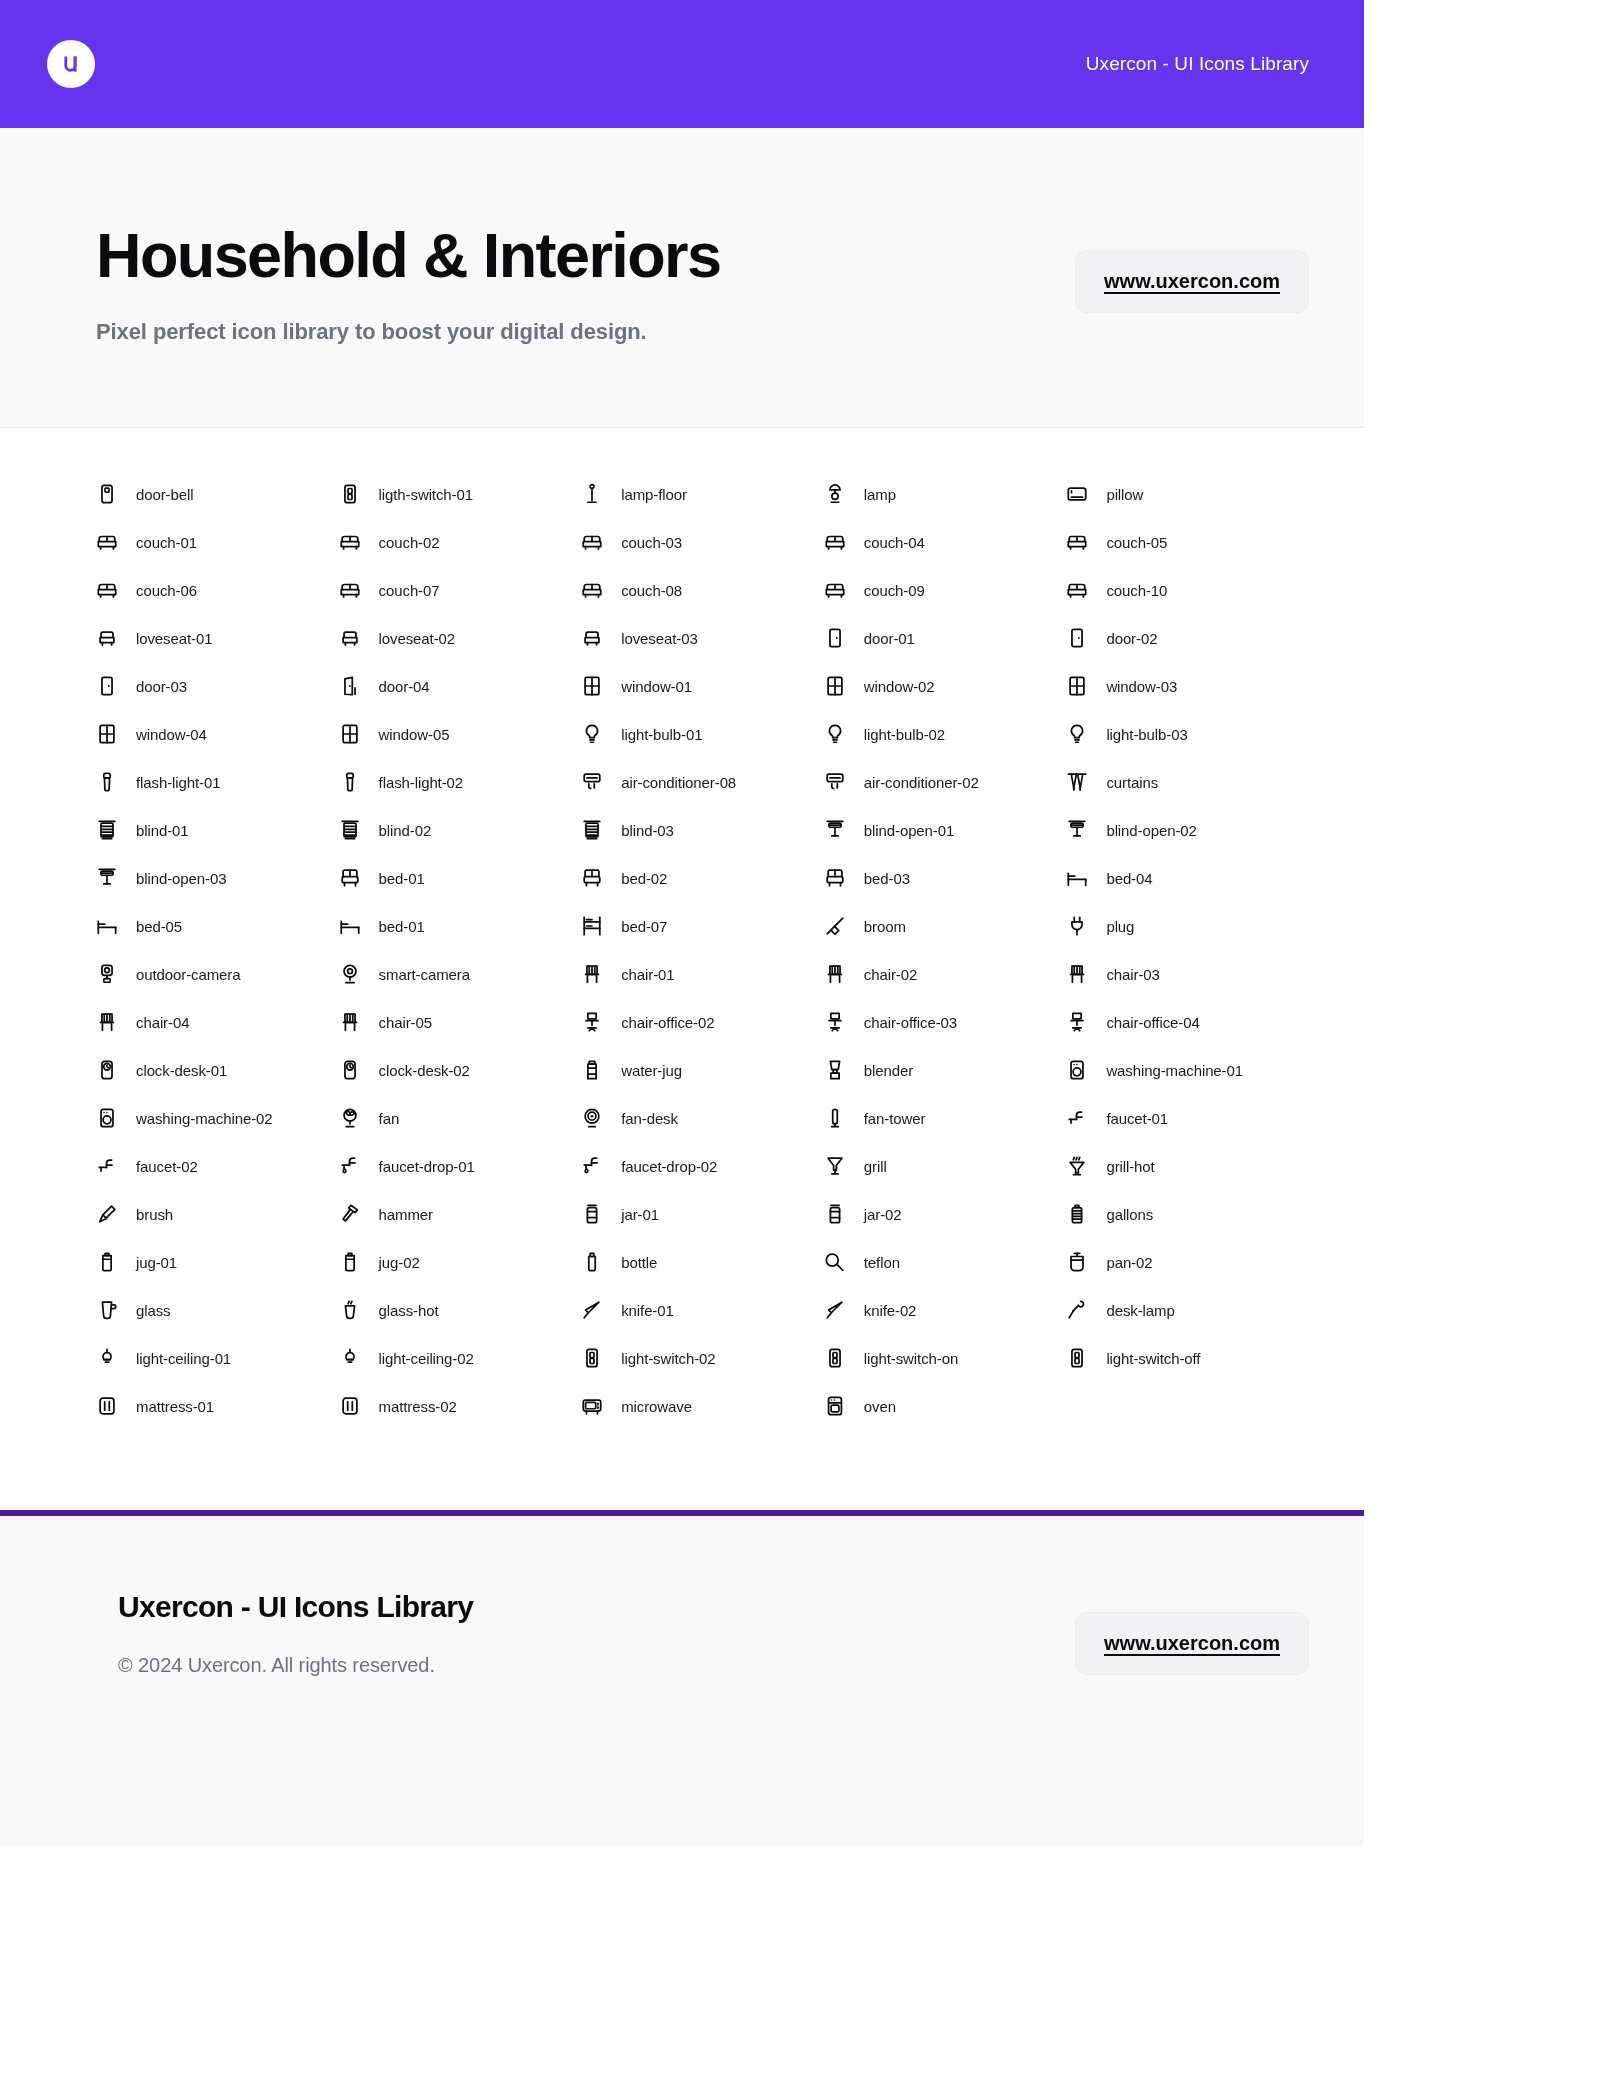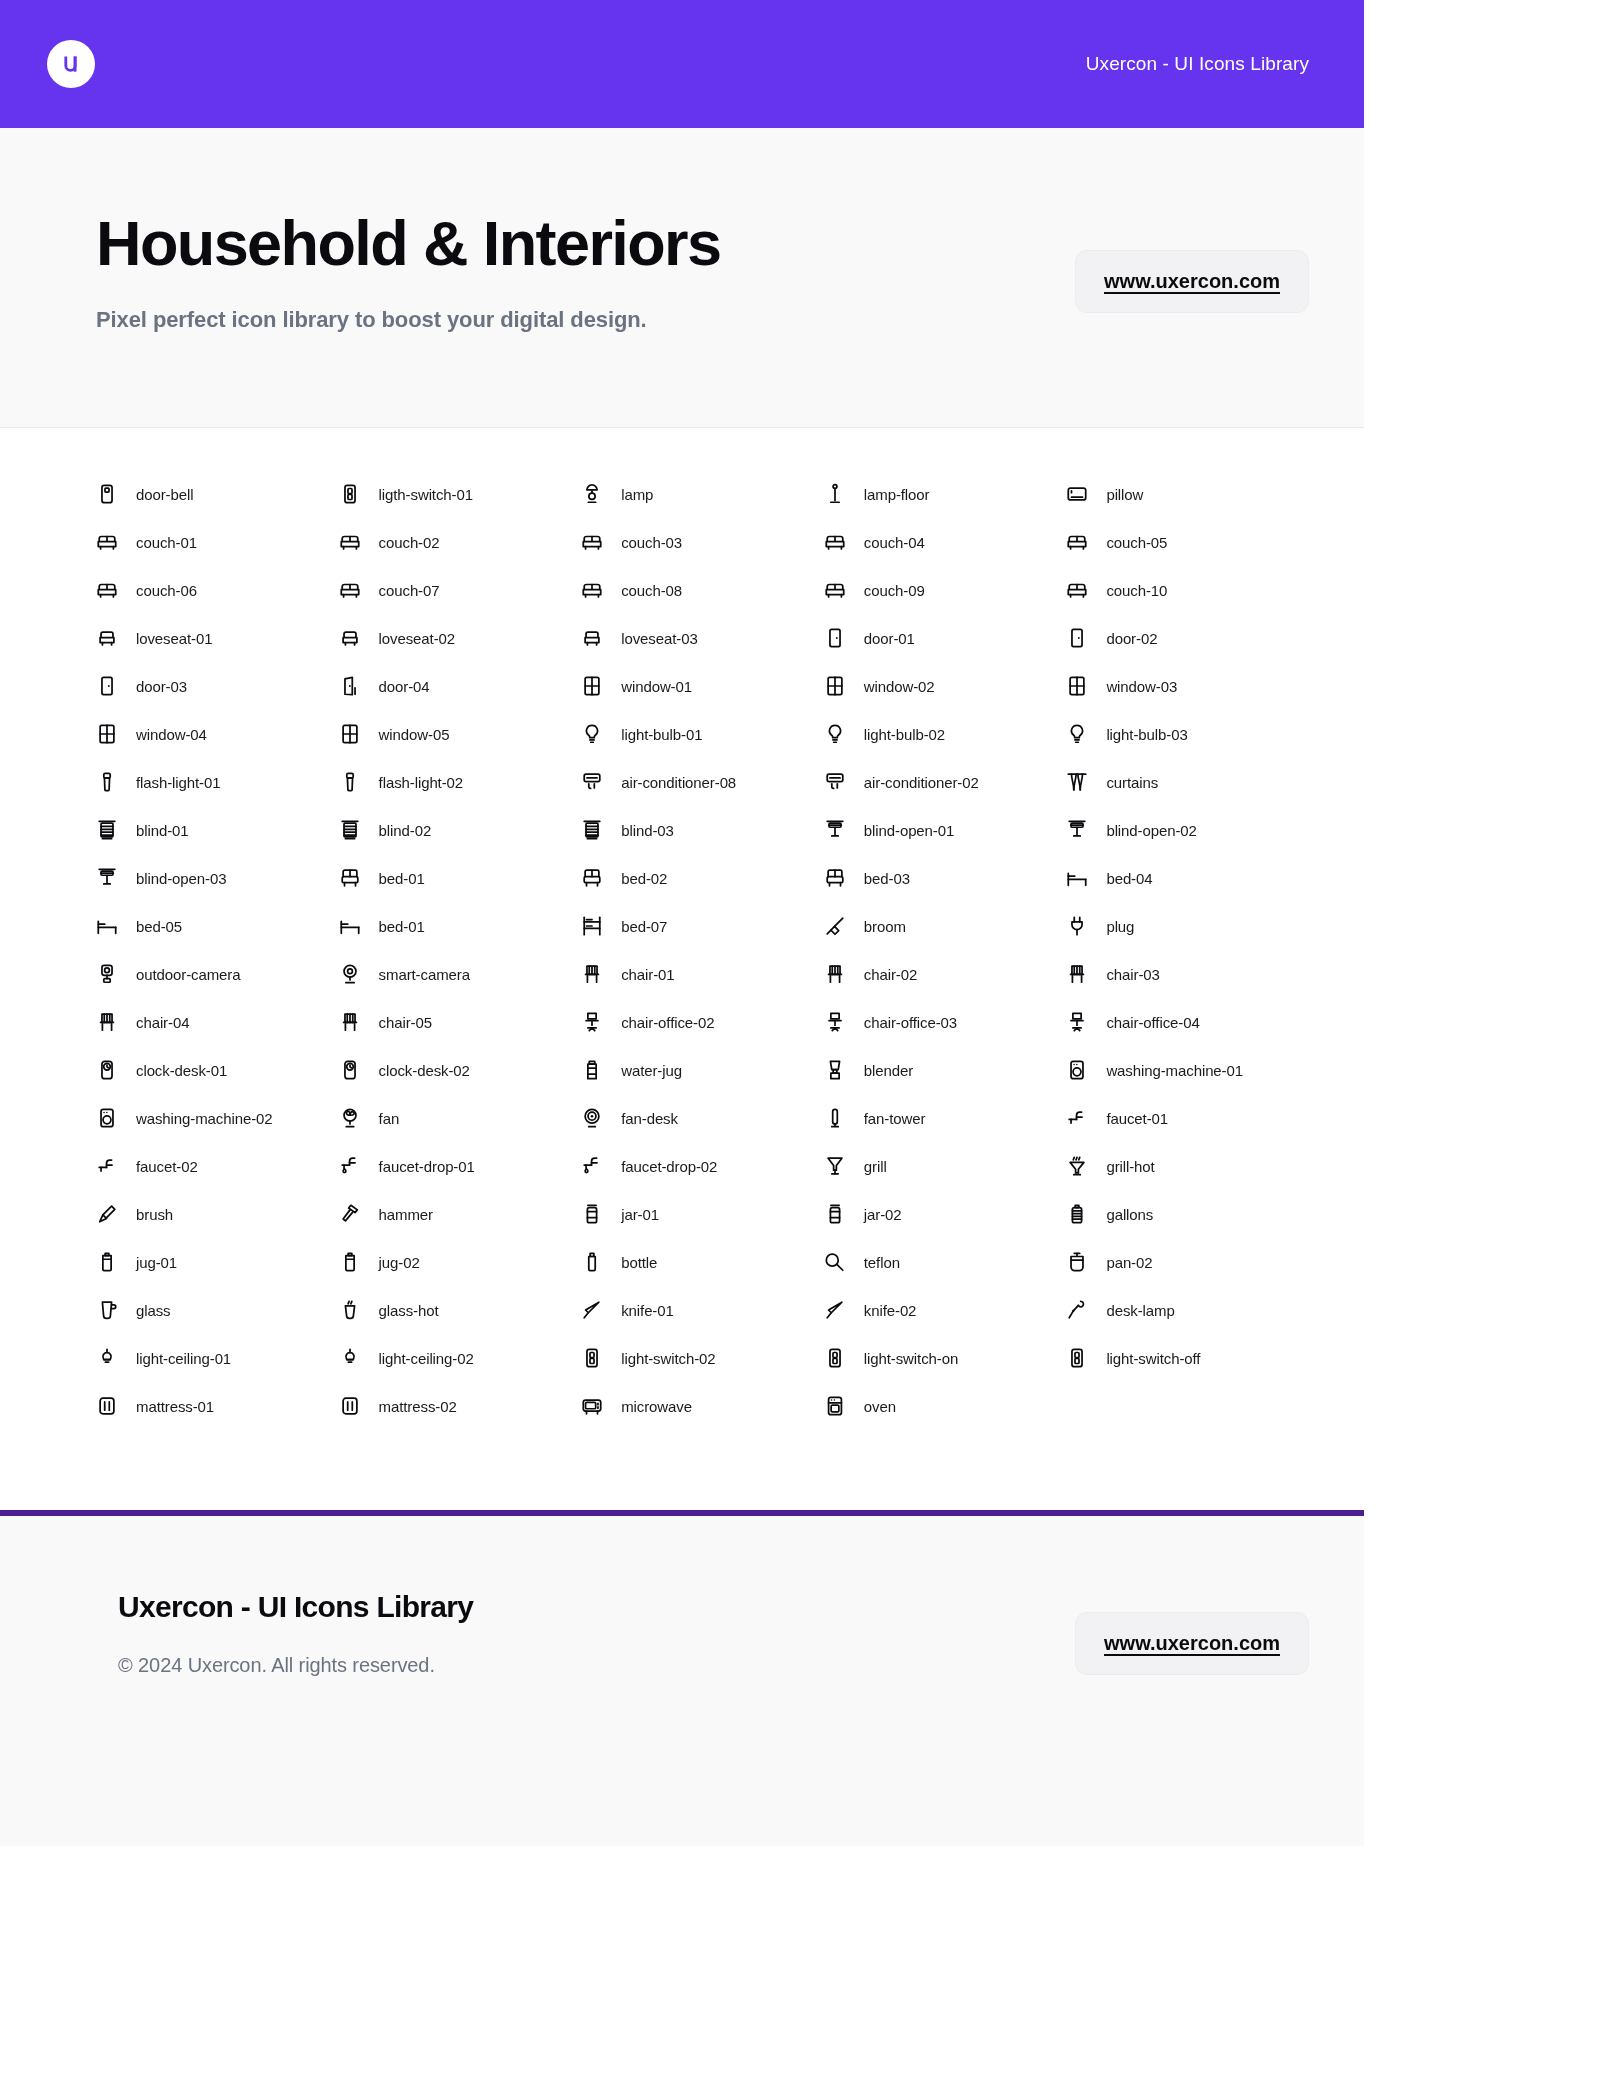--- a/index.html
+++ b/index.html
@@ -65,20 +65,21 @@
   }
 
   .hero-left { padding-top: 22px; }
 
   .hero-title {
     font-size: 63px;
     line-height: 1.07;
     font-weight: 700;
     letter-spacing: -1.6px;
     color: #0b0b0f;
+    margin-top: 12px;
   }
 
   .hero-subtitle {
     margin-top: 30px;
     font-size: 22px;
     color: #6b7280;
     letter-spacing: -0.1px;
     font-weight: 700;
   }
 
@@ -207,37 +208,37 @@
               <rect x="6.5" y="2.5" width="11" height="19" rx="2.5" fill="none" stroke="currentColor" stroke-width="1.9" stroke-linecap="round" stroke-linejoin="round"></rect>
               <rect x="9.8" y="6" width="4.4" height="5.5" rx="1.2" fill="none" stroke="currentColor" stroke-width="1.9" stroke-linecap="round" stroke-linejoin="round"></rect>
               <rect x="9.8" y="12.5" width="4.4" height="5.5" rx="1.2" fill="none" stroke="currentColor" stroke-width="1.9" stroke-linecap="round" stroke-linejoin="round"></rect>
             </svg>
           </span>
           <span class="icon-label">ligth-switch-01</span>
         </div>
         <div class="icon-cell">
           <span class="icon-box">
             <svg viewBox="0 0 24 24" aria-hidden="true">
+              <circle cx="12" cy="3.8" r="2.1" fill="none" stroke="currentColor" stroke-width="1.9" stroke-linecap="round" stroke-linejoin="round"></circle>
+              <path d="M12 6v13" fill="none" stroke="currentColor" stroke-width="1.9" stroke-linecap="round" stroke-linejoin="round"></path>
+              <path d="M7.5 21h9" fill="none" stroke="currentColor" stroke-width="1.9" stroke-linecap="round" stroke-linejoin="round"></path>
+            </svg>
+          </span>
+          <span class="icon-label">lamp-floor</span>
+        </div>
+        <div class="icon-cell">
+          <span class="icon-box">
+            <svg viewBox="0 0 24 24" aria-hidden="true">
               <path d="M6.5 7.5a5.5 5.5 0 0 1 11 0z" fill="none" stroke="currentColor" stroke-width="1.9" stroke-linecap="round" stroke-linejoin="round"></path>
               <path d="M12 7.5v3.6" fill="none" stroke="currentColor" stroke-width="1.9" stroke-linecap="round" stroke-linejoin="round"></path>
               <circle cx="12" cy="14.5" r="3.4" fill="none" stroke="currentColor" stroke-width="1.9" stroke-linecap="round" stroke-linejoin="round"></circle>
               <path d="M8 21h8" fill="none" stroke="currentColor" stroke-width="1.9" stroke-linecap="round" stroke-linejoin="round"></path>
             </svg>
           </span>
           <span class="icon-label">lamp</span>
-        </div>
-        <div class="icon-cell">
-          <span class="icon-box">
-            <svg viewBox="0 0 24 24" aria-hidden="true">
-              <circle cx="12" cy="3.8" r="2.1" fill="none" stroke="currentColor" stroke-width="1.9" stroke-linecap="round" stroke-linejoin="round"></circle>
-              <path d="M12 6v13" fill="none" stroke="currentColor" stroke-width="1.9" stroke-linecap="round" stroke-linejoin="round"></path>
-              <path d="M7.5 21h9" fill="none" stroke="currentColor" stroke-width="1.9" stroke-linecap="round" stroke-linejoin="round"></path>
-            </svg>
-          </span>
-          <span class="icon-label">lamp-floor</span>
         </div>
         <div class="icon-cell">
           <span class="icon-box">
             <svg viewBox="0 0 24 24" aria-hidden="true">
               <rect x="2.5" y="5.5" width="19" height="13" rx="2.5" fill="none" stroke="currentColor" stroke-width="1.9" stroke-linecap="round" stroke-linejoin="round"></rect>
               <path d="M6 15.5h12" fill="none" stroke="currentColor" stroke-width="1.9" stroke-linecap="round" stroke-linejoin="round"></path>
               <path d="M6 8.5v2" fill="none" stroke="currentColor" stroke-width="1.9" stroke-linecap="round" stroke-linejoin="round"></path>
             </svg>
           </span>
           <span class="icon-label">pillow</span>

